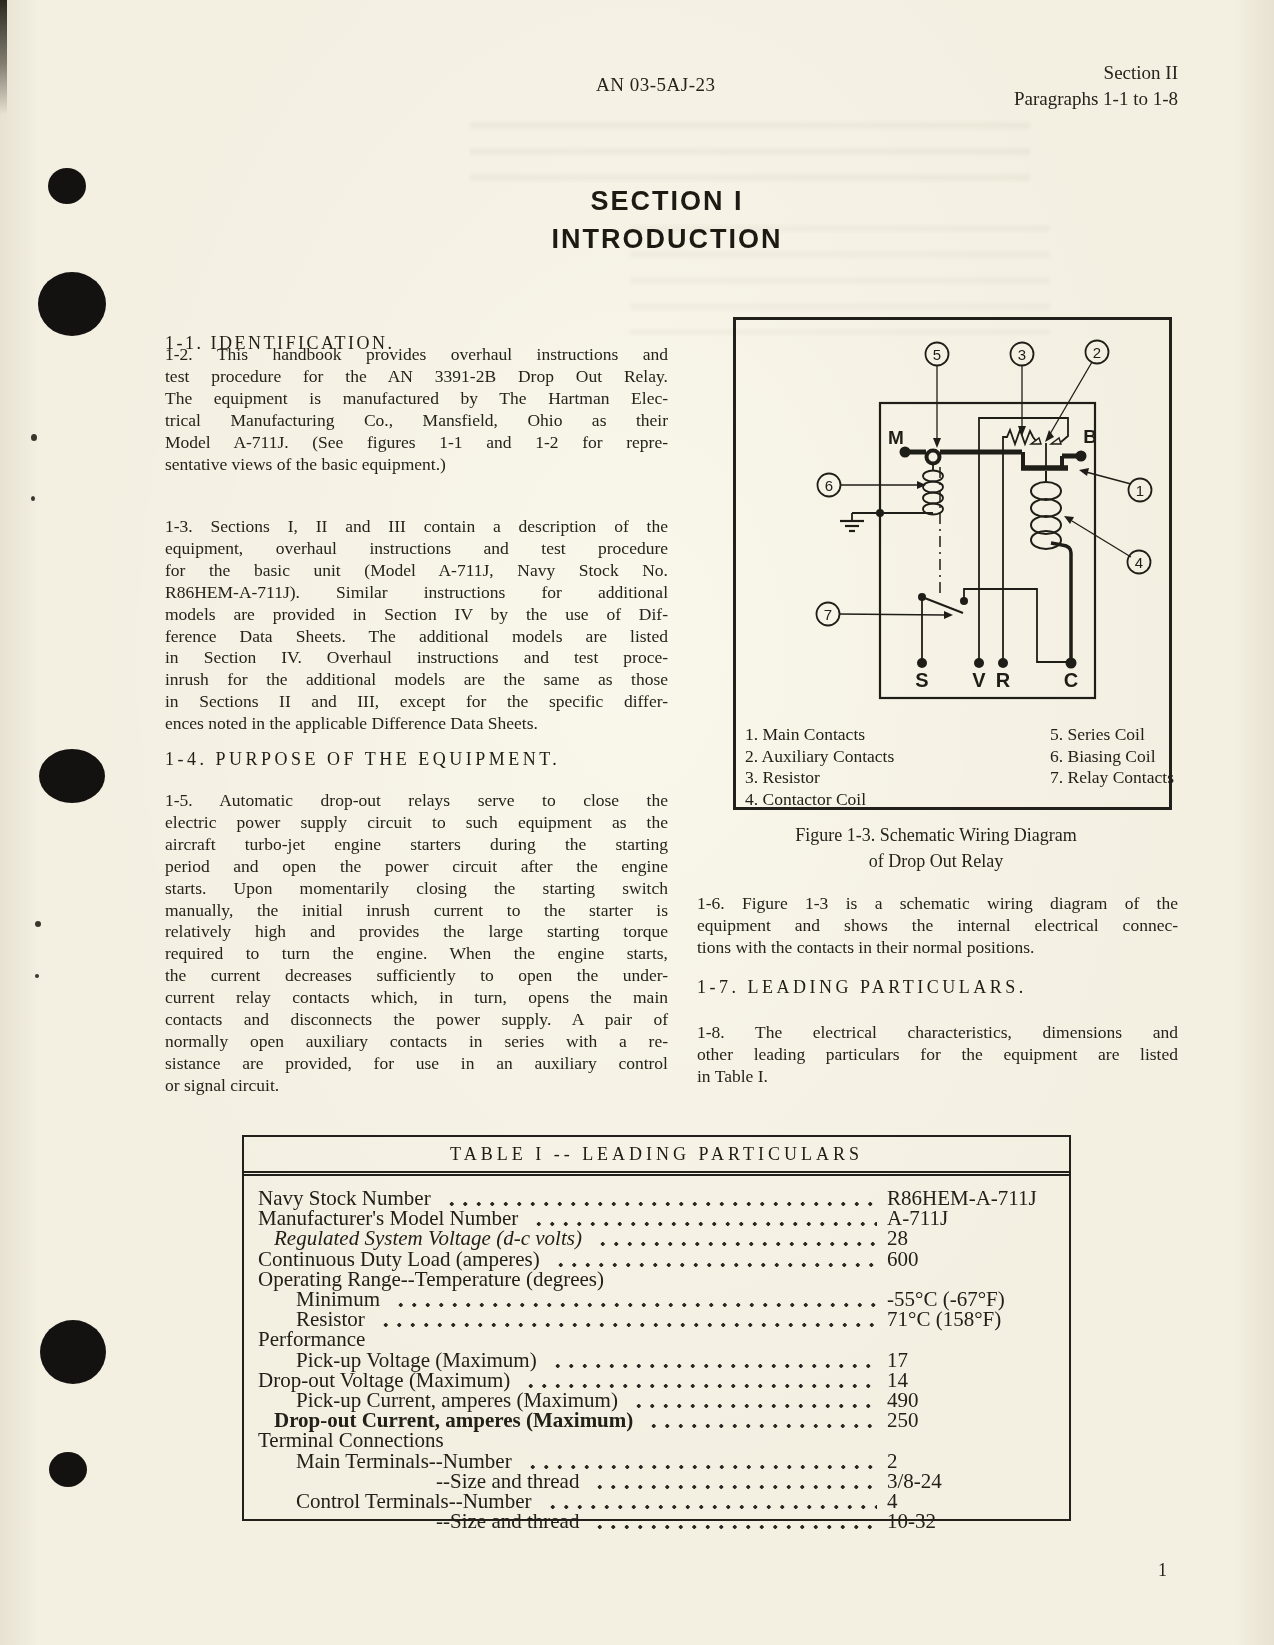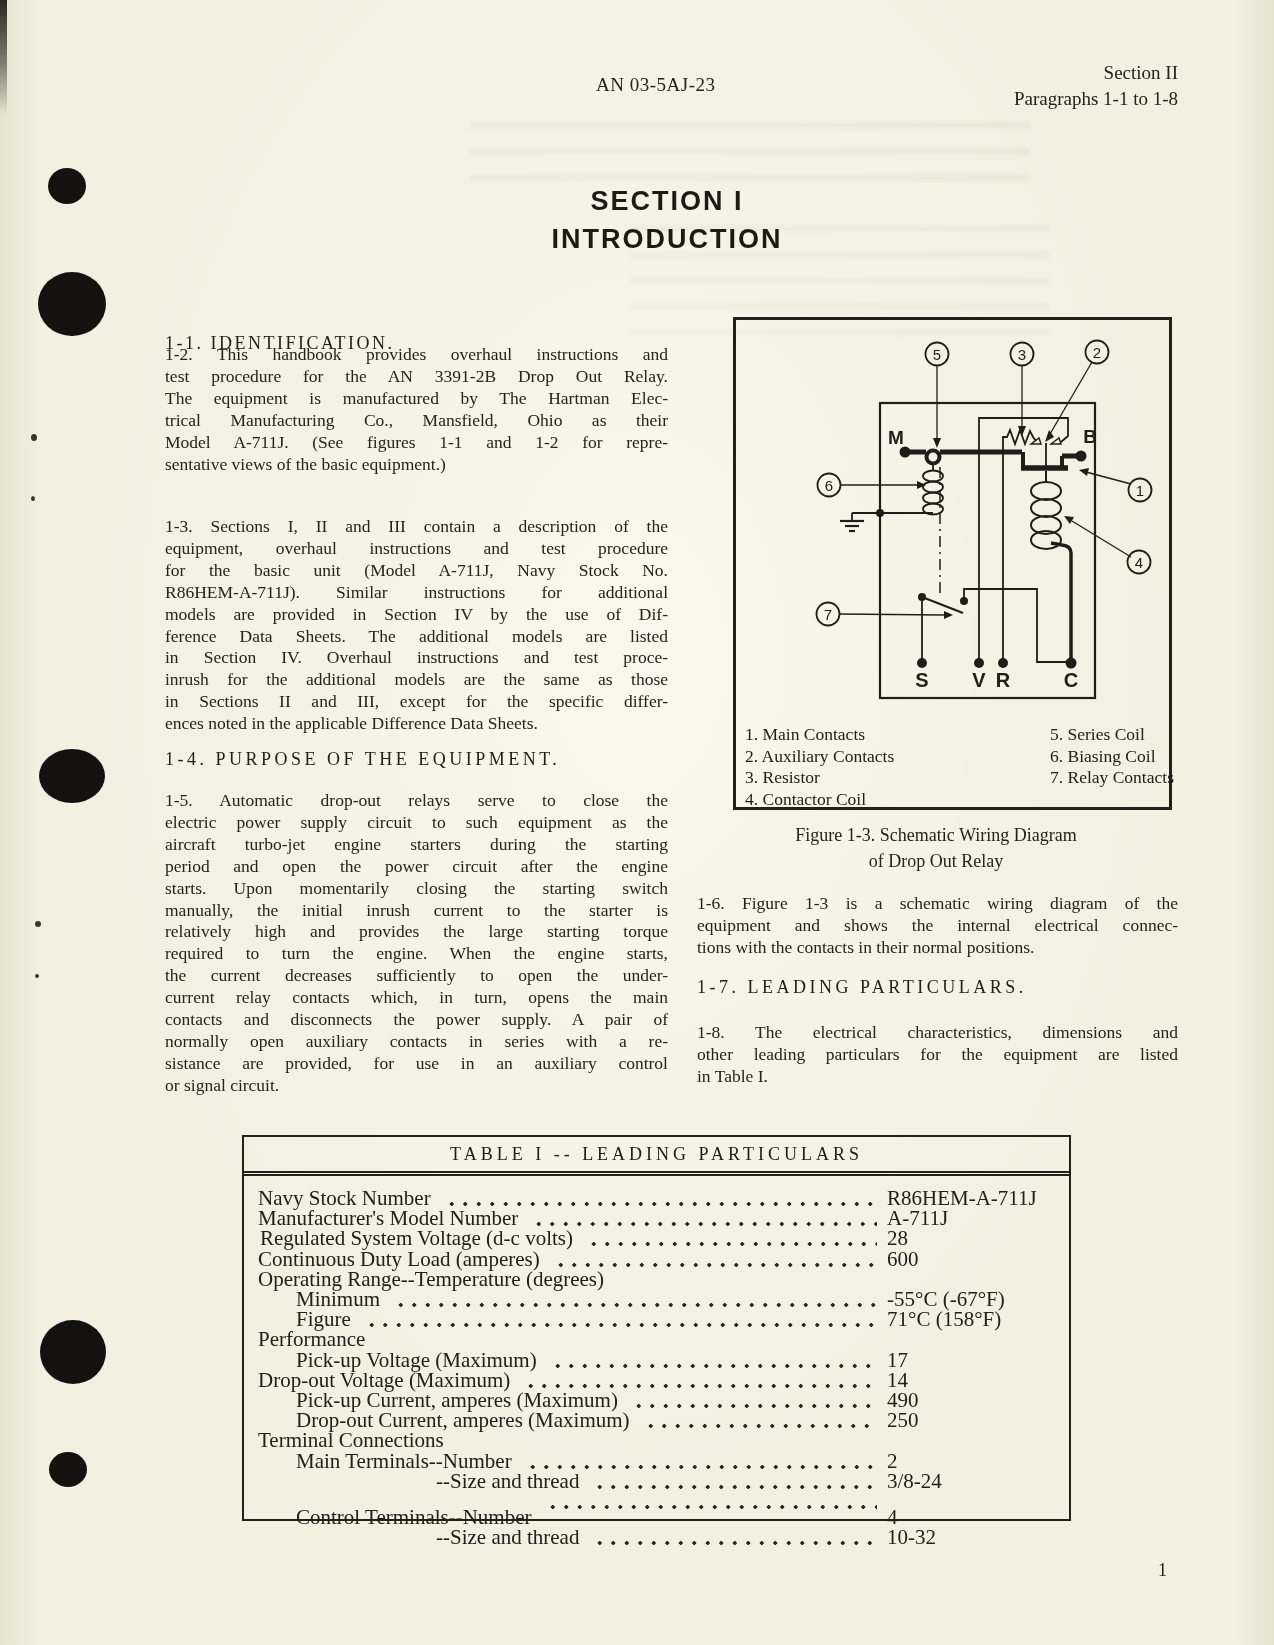--- a/index.html
+++ b/index.html
@@ -266,39 +266,39 @@
           <span class="tlabel" style="margin-left: 0px;">Navy Stock Number</span>
           <div class="leader"></div>
           <span class="tvalue">R86HEM-A-711J</span>
         </div>
         <div class="trow">
           <span class="tlabel" style="margin-left: 0px;">Manufacturer's Model Number</span>
           <div class="leader"></div>
           <span class="tvalue">A-711J</span>
         </div>
         <div class="trow">
-          <span class="tlabel" style="margin-left: 2px;">Regulated System Voltage (d-c volts)</span>
+          <span class="tlabel" style="margin-left: 16px; font-style: italic;">Regulated System Voltage (d-c volts)</span>
           <div class="leader"></div>
           <span class="tvalue">28</span>
         </div>
         <div class="trow">
           <span class="tlabel" style="margin-left: 0px;">Continuous Duty Load (amperes)</span>
           <div class="leader"></div>
           <span class="tvalue">600</span>
         </div>
         <div class="trow">
           <span class="tlabel" style="margin-left: 0px;">Operating Range--Temperature (degrees)</span>
         </div>
         <div class="trow">
           <span class="tlabel" style="margin-left: 38px;">Minimum</span>
           <div class="leader"></div>
           <span class="tvalue">-55°C (-67°F)</span>
         </div>
         <div class="trow">
-          <span class="tlabel" style="margin-left: 38px;">Figure</span>
+          <span class="tlabel" style="margin-left: 38px;">Resistor</span>
           <div class="leader"></div>
           <span class="tvalue">71°C (158°F)</span>
         </div>
         <div class="trow">
           <span class="tlabel" style="margin-left: 0px;">Performance</span>
         </div>
         <div class="trow">
           <span class="tlabel" style="margin-left: 38px;">Pick-up Voltage (Maximum)</span>
           <div class="leader"></div>
           <span class="tvalue">17</span>
@@ -307,39 +307,39 @@
           <span class="tlabel" style="">Drop-out Voltage (Maximum)</span>
           <div class="leader"></div>
           <span class="tvalue">14</span>
         </div>
         <div class="trow">
           <span class="tlabel" style="margin-left: 38px;">Pick-up Current, amperes (Maximum)</span>
           <div class="leader"></div>
           <span class="tvalue">490</span>
         </div>
         <div class="trow">
-          <span class="tlabel" style="margin-left: 38px;">Drop-out Current, amperes (Maximum)</span>
+          <span class="tlabel" style="margin-left: 16px; font-weight: bold;">Drop-out Current, amperes (Maximum)</span>
           <div class="leader"></div>
           <span class="tvalue">250</span>
         </div>
         <div class="trow">
           <span class="tlabel" style="margin-left: 0px;">Terminal Connections</span>
         </div>
         <div class="trow">
           <span class="tlabel" style="margin-left: 38px;">Main Terminals--Number</span>
           <div class="leader"></div>
           <span class="tvalue">2</span>
         </div>
         <div class="trow">
           <span class="tlabel" style="margin-left: 178px;">--Size and thread</span>
           <div class="leader"></div>
           <span class="tvalue">3/8-24</span>
         </div>
         <div class="trow">
-          <span class="tlabel" style="margin-left: 38px; margin-top: 16px;">Control Terminals--Number</span>
+          <span class="tlabel" style="margin-left: 38px;">Control Terminals--Number</span>
           <div class="leader"></div>
           <span class="tvalue">4</span>
         </div>
         <div class="trow">
           <span class="tlabel" style="margin-left: 178px;">--Size and thread</span>
           <div class="leader"></div>
           <span class="tvalue">10-32</span>
         </div>
       </div>
   </div>

